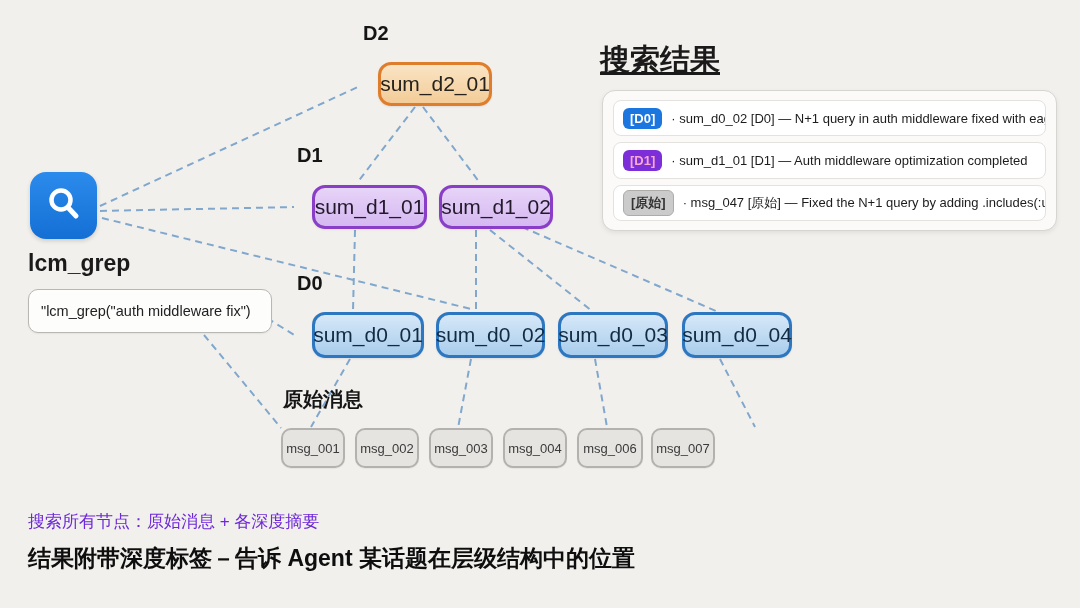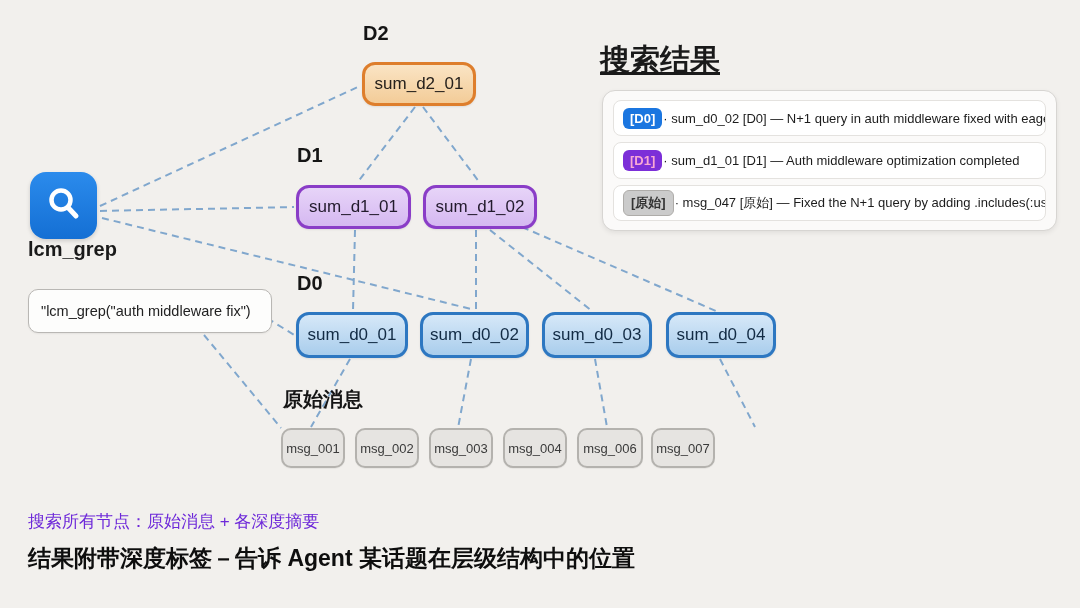--- a/index.html
+++ b/index.html
@@ -9,56 +9,57 @@
     font-family:"Liberation Sans","DejaVu Sans",sans-serif;
     color:#1a1a1a;
   }
   svg.edges{position:absolute;left:0;top:0;z-index:0;}
   svg.edges line{stroke:#7ba4cc;stroke-width:2;stroke-dasharray:7 5;opacity:.95;}
   .depth-label{position:absolute;font-size:20px;font-weight:700;color:#151515;z-index:2;}
   .group-label{position:absolute;font-size:20px;font-weight:700;color:#151515;z-index:2;}
 
   .node{
     position:absolute;z-index:2;display:flex;align-items:center;justify-content:center;
-    border-radius:13px;font-size:17px;font-weight:500;color:#26211c;
+    border-radius:13px;font-size:21px;font-weight:500;color:#26211c;
     box-shadow:0 1px 2px rgba(0,0,0,.08);
+    margin-left:16px;
   }
   .node.d2{border:3px solid #de7e2c;background:linear-gradient(180deg,#fae4c4,#f3cc98);}
   .node.d1{border:3px solid #8a3dc7;background:linear-gradient(180deg,#e7d4f8,#d5b8f1);color:#221a2c;}
   .node.d0{border:3px solid #2d77c1;background:linear-gradient(180deg,#d6e8f8,#a9cdec);color:#122b44;}
 
   .msg{
     position:absolute;z-index:2;display:flex;align-items:center;justify-content:center;
     border:2px solid #b4b2ae;background:#e6e4e1;border-radius:10px;
     font-size:13px;color:#3a3a3a;box-shadow:0 1px 1px rgba(0,0,0,.05);
   }
 
   .search-icon-tile{
     position:absolute;left:30px;top:172px;width:67px;height:67px;border-radius:16px;
     background:linear-gradient(180deg,#2b8bec,#146fd4);z-index:2;
     display:flex;align-items:center;justify-content:center;
     box-shadow:0 2px 4px rgba(0,0,0,.15);
   }
-  .tool-label{position:absolute;left:28px;top:238px;font-size:20px;font-weight:700;z-index:2;}
+  .tool-label{position:absolute;left:28px;top:250px;font-size:23px;font-weight:700;z-index:2;}
   .query-box{
     position:absolute;left:28px;top:289px;width:230px;height:42px;z-index:2;
     background:#fdfdfc;border:1.5px solid #b9b7b4;border-radius:10px;
     display:flex;align-items:center;padding-left:12px;font-size:14.5px;color:#222;
     box-shadow:0 1px 2px rgba(0,0,0,.06);
   }
 
   .results-title{position:absolute;left:600px;top:40px;font-size:30px;font-weight:700;z-index:2;text-decoration:underline;}
   .results-panel{
     position:absolute;left:602px;top:90px;width:455px;height:141px;z-index:2;
     background:#fbfaf9;border:1px solid #d7d5d2;border-radius:13px;
     box-sizing:border-box;padding:9px 10px;display:flex;flex-direction:column;gap:6px;
     box-shadow:0 2px 5px rgba(0,0,0,.07);
   }
   .result-row{
-    display:flex;align-items:center;gap:1px;background:#ffffff;
+    display:flex;align-items:center;gap:9px;background:#ffffff;
     border:1px solid #e4e2df;border-radius:8px;height:38px;flex:1;
     padding:0 9px;white-space:nowrap;overflow:hidden;
   }
   .badge{font-size:13px;font-weight:600;padding:3px 7px;border-radius:6px;flex:0 0 auto;}
   .badge.b-d0{background:#1b76e0;color:#fff;}
   .badge.b-d1{background:#7c2fd8;color:#f9a8d4;}
   .badge.b-orig{background:#cbcbcb;color:#333;border:1px solid #aeaca9;}
   .result-text{font-size:13px;color:#1c1c1c;}
 
   .footer-note{position:absolute;left:28px;top:510px;font-size:17px;color:#6d28d9;z-index:2;}

